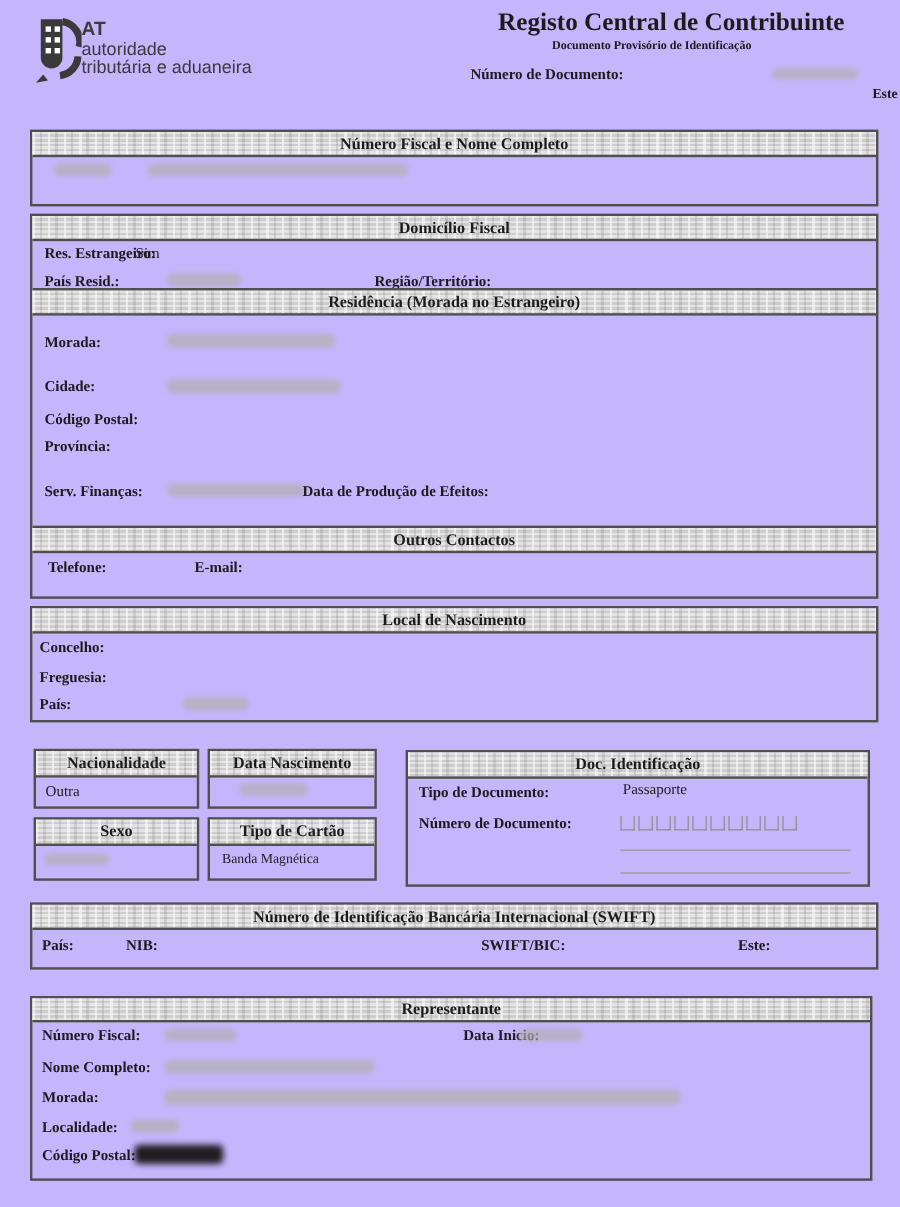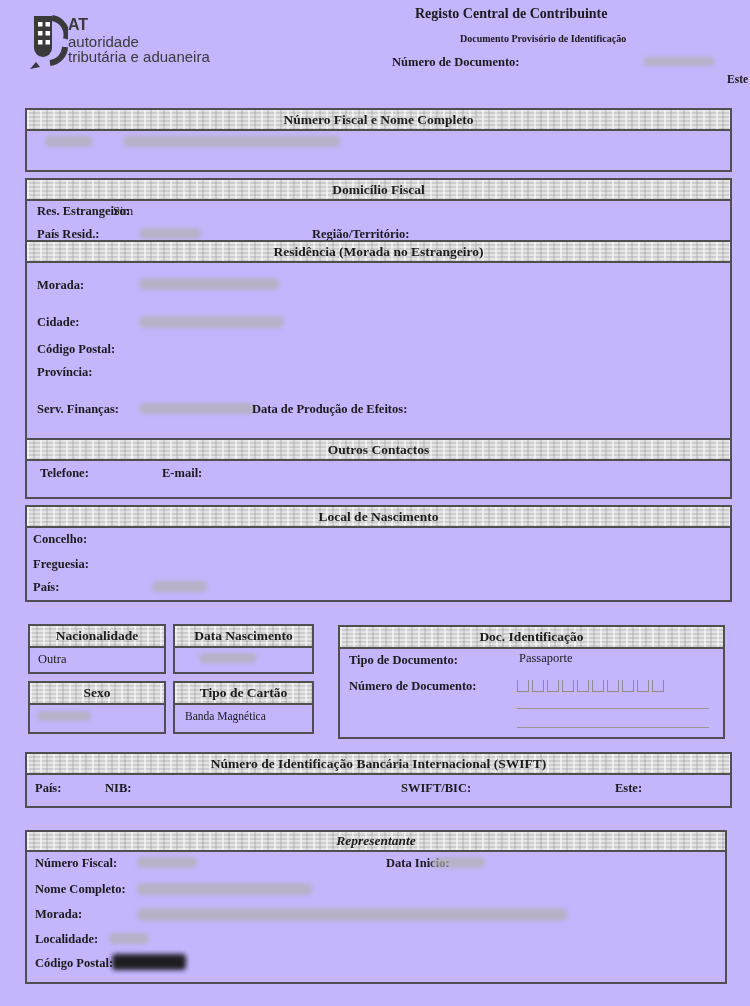--- a/index.html
+++ b/index.html
@@ -21,21 +21,21 @@
       repeating-linear-gradient(180deg, rgba(255,255,255,.30) 0 2px, rgba(120,120,120,.12) 2px 4px);
   }
   .bar.mid { border-top:2px solid #4f4f4f; }
   .lbl { position:absolute; font-weight:bold; font-size:12.5px; white-space:nowrap; }
   .val { position:absolute; font-size:12.5px; white-space:nowrap; }
   .redact { position:absolute; background:#b1b1b1; border-radius:5px; filter:blur(2px); opacity:.72; }
   .redact.dark { background:#161616; border-radius:4px; filter:blur(2.5px); opacity:.95; }
   .cells { position:absolute; display:flex; gap:3px; }
   .cell { width:10px; height:11px; border:1.8px solid #8d8d8d; border-top:none; }
   .sline { position:absolute; height:0; border-top:1.8px solid #979797; }
-  .doc-title { position:absolute; font-size:14px; font-weight:bold; white-space:nowrap;text-align:center; }
+  .doc-title { position:absolute; font-size:21px; font-weight:bold; white-space:nowrap;text-align:center; }
   .doc-subtitle { position:absolute; font-size:10px; font-weight:bold; white-space:nowrap; }
   .corner-text { position:absolute; font-size:11.5px; font-weight:bold; white-space:nowrap; }
   .logo-text { position:absolute; font-family:"Liberation Sans","DejaVu Sans",sans-serif; color:#3a3a3a; white-space:nowrap; }
   .logo-at { font-size:16px; font-weight:bold; }
   .logo-line { font-size:15px; }
 </style>
 </head>
 <body>
 
 <div class="page">
@@ -153,21 +153,21 @@
 
   <div class="box" style="left:25px; top:752px; width:703px; height:52px;">
     <div class="bar" style="top:0;">Número de Identificação Bancária Internacional (SWIFT)</div>
     <div class="lbl" style="left:8px; top:27px;">País:</div>
     <div class="lbl" style="left:78px; top:27px;">NIB:</div>
     <div class="lbl" style="left:374px; top:27px;">SWIFT/BIC:</div>
     <div class="lbl" style="left:588px; top:27px;">Este:</div>
   </div>
 
   <div class="box" style="left:25px; top:830px; width:698px; height:150px;">
-    <div class="bar" style="top:0; height:18px; line-height:18px;font-style:italic;">Representante</div>
+    <div class="bar" style="top:0; height:18px; line-height:18px;">Representante</div>
 
     <div class="lbl" style="left:8px; top:24px;">Número Fiscal:</div>
     <div class="redact" style="left:110px; top:25px; width:60px; height:11px;"></div>
     <div class="lbl" style="left:312px; top:24px;margin-left:47px;">Data Inicio:</div>
     <div class="redact" style="left:405px; top:25px; width:53px; height:11px;"></div>
 
     <div class="lbl" style="left:8px; top:50px;">Nome Completo:</div>
     <div class="redact" style="left:110px; top:51px; width:175px; height:12px;"></div>
 
     <div class="lbl" style="left:8px; top:75px;">Morada:</div>

